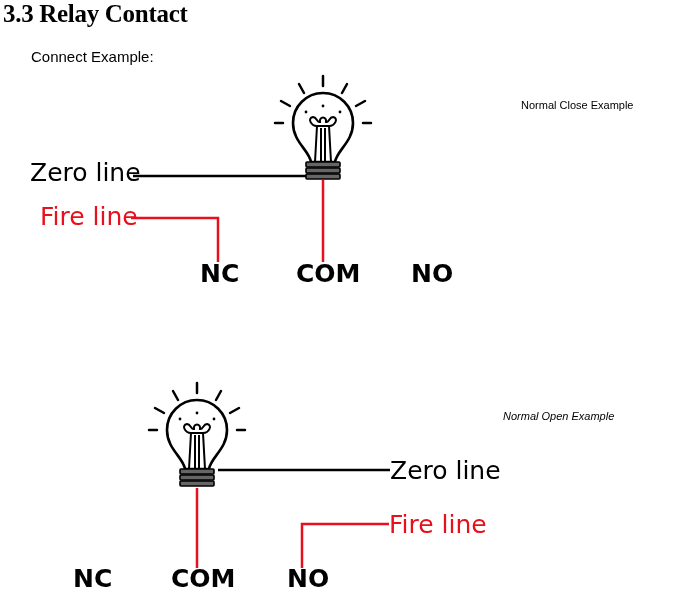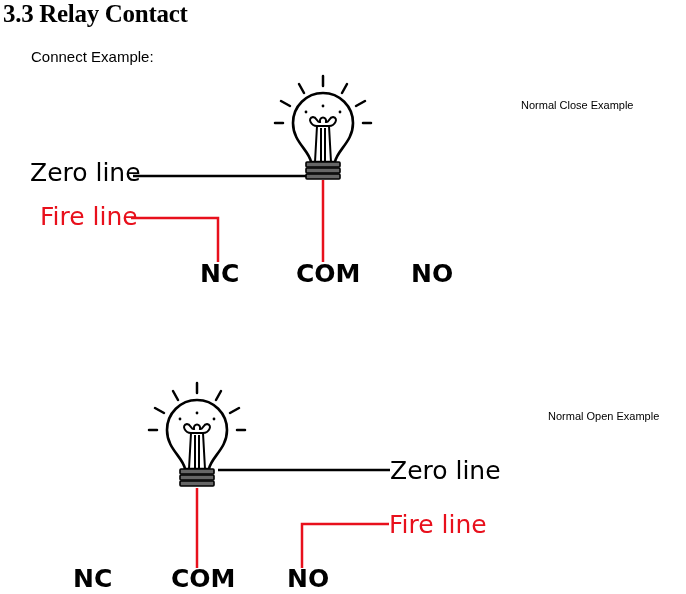--- a/index.html
+++ b/index.html
@@ -4,21 +4,21 @@
 <style>
   html, body { margin: 0; padding: 0; background: #ffffff; }
   body { width: 686px; height: 594px; position: relative; overflow: hidden;
          font-family: "Liberation Sans", sans-serif; color: #000; }
   .title { position: absolute; left: 3px; top: 0px; font-size: 25px; font-weight: bold;
            font-family: Liberation Serif, serif; letter-spacing: -0.3px; }
   .subtitle { position: absolute; left: 5px; top: 48px; font-size: 15px;
               font-family: "Liberation Sans", sans-serif; margin-left: 26px; }
   .caption { position: absolute; font-size: 11px; font-family: "Liberation Sans", sans-serif; }
   .cap1 { left: 521px; top: 99px; }
-  .cap2 { left: 548px; top: 410px; }
+  .cap2 { left: 503px; top: 410px; font-style: italic; }
   svg.diag { position: absolute; left: 0; top: 0; }
   .lbl { font-family: "DejaVu Sans", sans-serif; font-size: 25px; }
   .term { font-family: "DejaVu Sans", sans-serif; font-size: 25px; font-weight: bold; }
 </style>
 </head>
 <body>
 
 <div class="title">3.3 Relay Contact</div>
 <div class="subtitle">Connect Example:</div>
 <div class="caption cap1">Normal Close Example</div>

